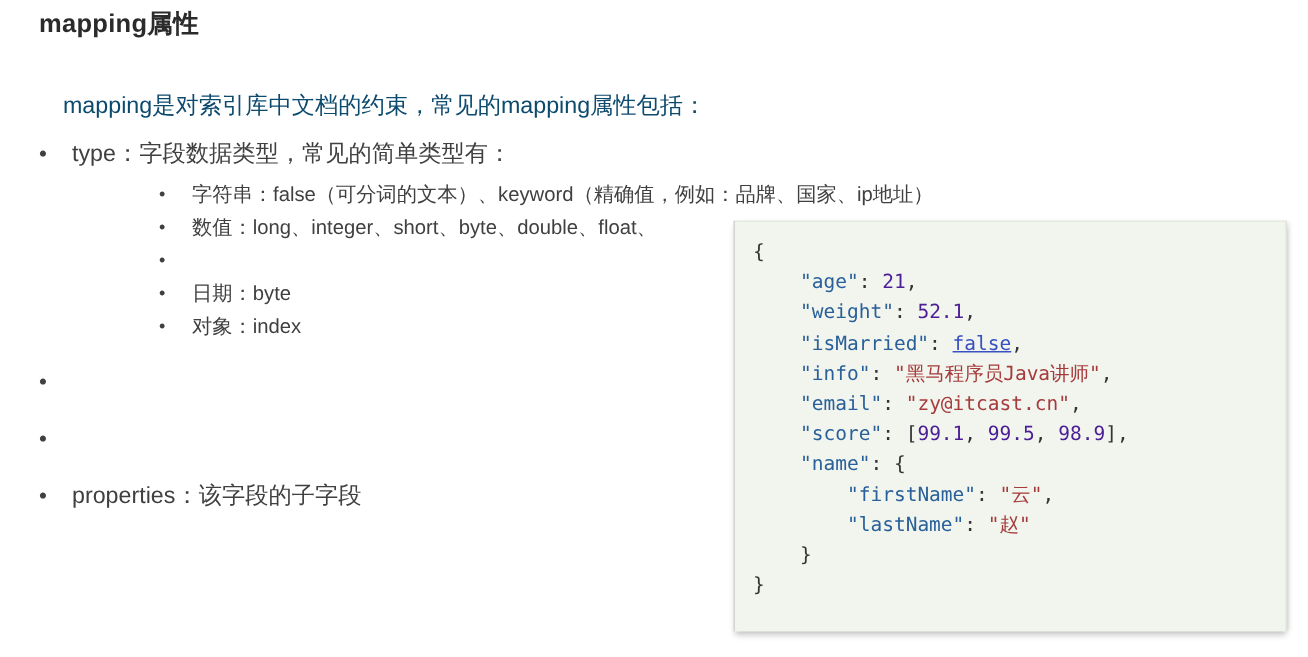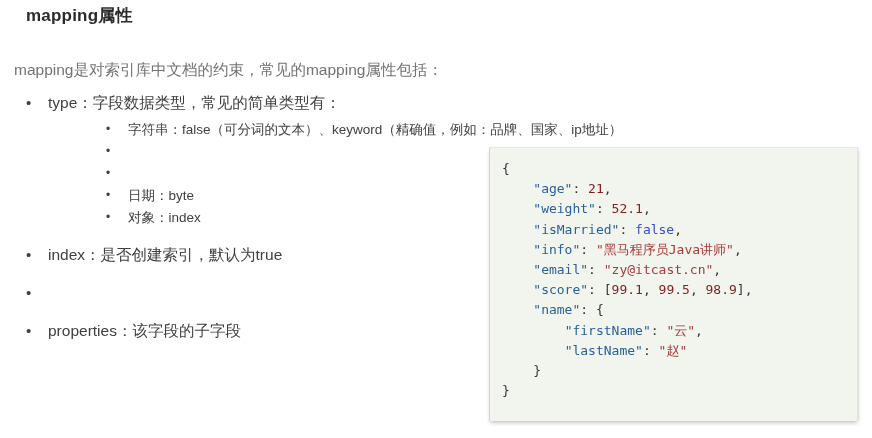--- a/index.html
+++ b/index.html
@@ -28,24 +28,24 @@
     top: 4px;
     font-size: 17px;
     font-weight: bold;
     color: #2b2b2b;
     letter-spacing: 0.2px;
     white-space: nowrap;
   }
 
   .intro-para {
     position: absolute;
-    left: 14px;
+    left: 42px;
     top: 60px;
     font-size: 15.5px;
-    color: #737373;
+    color: #0c4a6e;
     white-space: nowrap;
   }
 
   .bullet-list {
     position: absolute;
     left: 0;
     top: 92px;
     width: 872px;
   }
 
@@ -122,22 +122,22 @@
     line-height: 20.2px;
     padding: 11px 0 0 12px;
     white-space: pre;
     color: #333333;
   }
 
   .code-line { height: 20.2px; }
 
   .tok-punct { color: #333333; }
   .tok-key   { color: #2a6099; }
-  .tok-num   { color: #7f1d1d; }
-  .tok-bool  { color: #3a4fc0; }
+  .tok-num   { color: #4c1d95; }
+  .tok-bool  { color: #3a4fc0; text-decoration: underline; }
   .tok-str   { color: #a63b3b; }
 </style>
 </head>
 <body>
 
 <div class="slide">
 
   <div class="page-title">mapping属性</div>
 
   <div class="intro-para">mapping是对索引库中文档的约束，常见的mapping属性包括：</div>
@@ -147,36 +147,36 @@
         <span class="dot">•</span>
         <span class="txt">type：字段数据类型，常见的简单类型有：</span>
       </div>
       <div class="sub-group">
         <div class="bullet-row lvl2">
           <span class="dot">•</span>
           <span class="txt">字符串：false（可分词的文本）、keyword（精确值，例如：品牌、国家、ip地址）</span>
         </div>
         <div class="bullet-row lvl2">
           <span class="dot">•</span>
+          <span class="txt">数值：long、integer、short、byte、double、float、</span>
         </div>
         <div class="bullet-row lvl2">
           <span class="dot">•</span>
         </div>
         <div class="bullet-row lvl2">
           <span class="dot">•</span>
           <span class="txt">日期：byte</span>
         </div>
         <div class="bullet-row lvl2">
           <span class="dot">•</span>
           <span class="txt">对象：index</span>
         </div>
       </div>
       <div class="bullet-row lvl1 spaced">
         <span class="dot">•</span>
-        <span class="txt">index：是否创建索引，默认为true</span>
       </div>
       <div class="bullet-row lvl1 spaced">
         <span class="dot">•</span>
       </div>
       <div class="bullet-row lvl1 spaced">
         <span class="dot">•</span>
         <span class="txt">properties：该字段的子字段</span>
       </div>
     </div>
 

